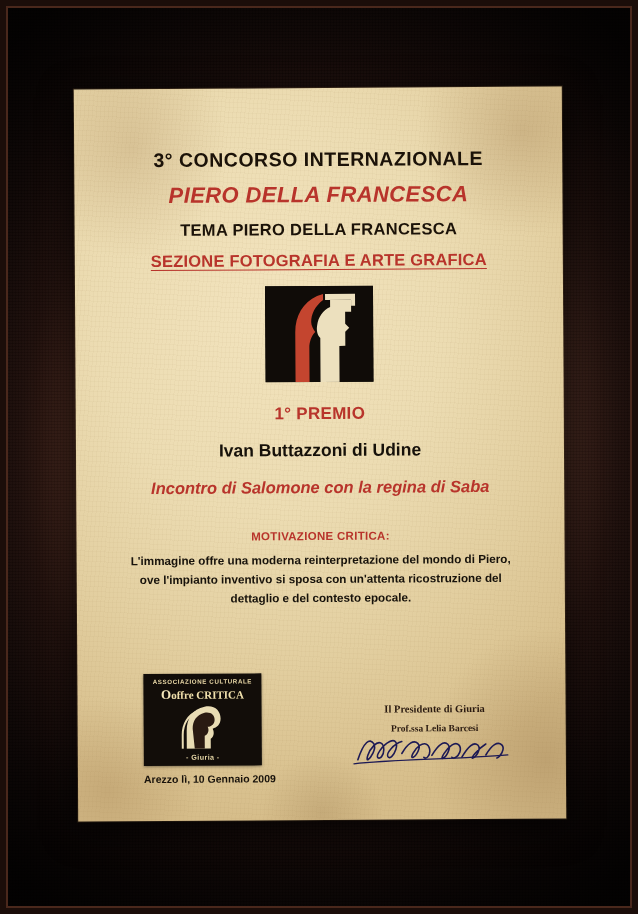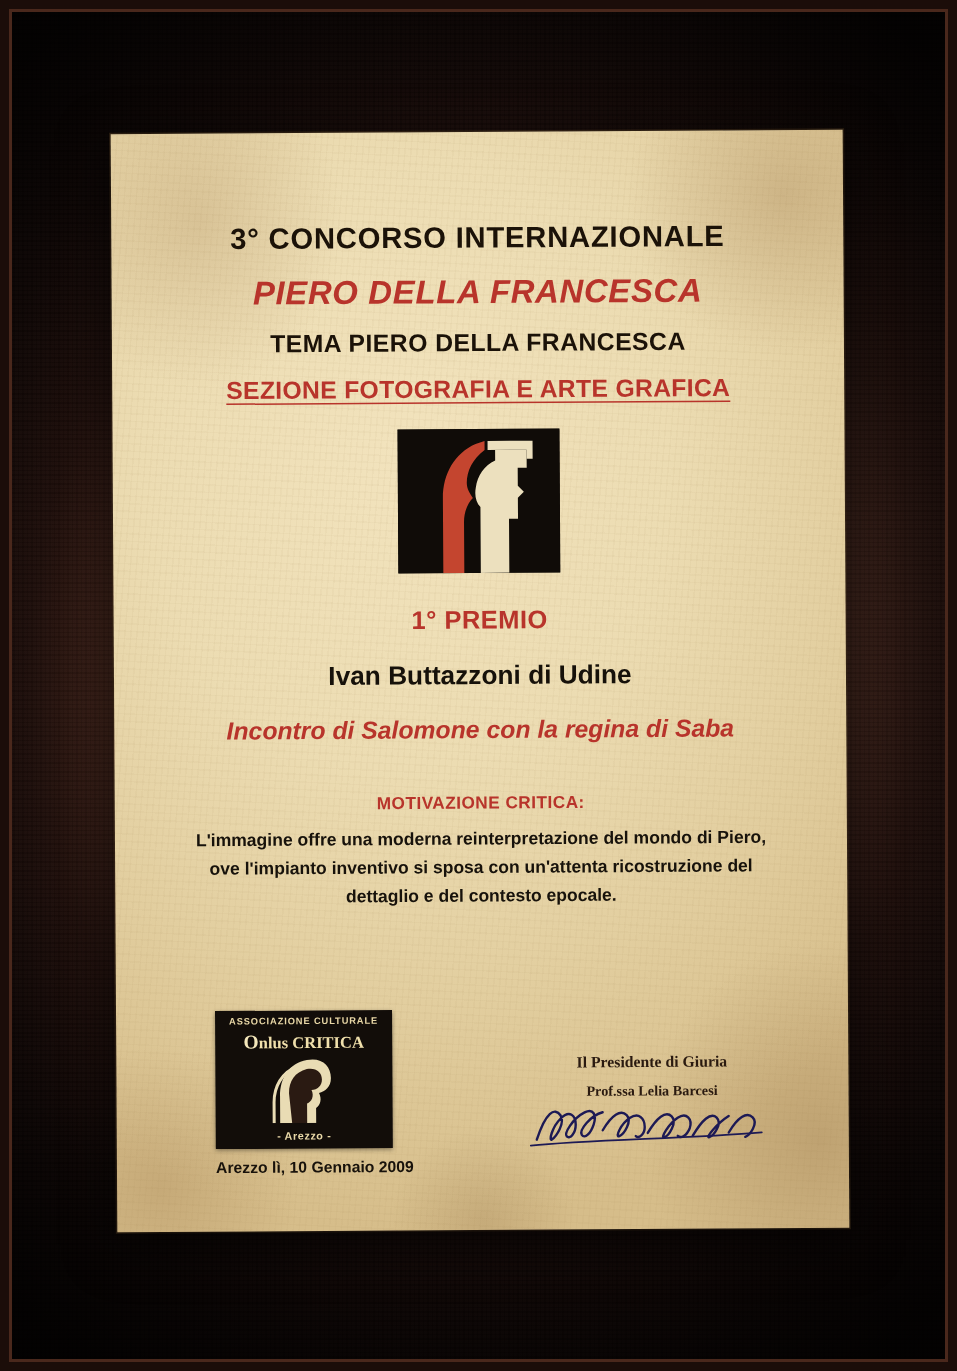--- a/index.html
+++ b/index.html
@@ -307,33 +307,33 @@
       <div class="work">Incontro di Salomone con la regina di Saba</div>
 
       <div class="motivation-label">MOTIVAZIONE CRITICA:</div>
       <div class="motivation-body">L'immagine offre una moderna reinterpretazione del mondo di Piero, ove l'impianto inventivo si sposa con un'attenta ricostruzione del dettaglio e del contesto epocale.</div>
     </div>
 
     <div class="logo-block">
       <div class="logo-box">
         <div class="logo-assoc">ASSOCIAZIONE CULTURALE</div>
         <div class="logo-onlus">
-          <span class="big">O</span><span>nlus</span>
+          <span class="big">O</span><span>offre</span>
           <span>CRITICA</span>
         </div>
         <div class="logo-face">
           <svg width="56" height="48" viewBox="0 0 56 48" xmlns="http://www.w3.org/2000/svg">
             <path d="M12 48 L12 30 C12 18 18 8 30 6 C40 4 46 10 46 18 C46 24 42 27 38 28
                      C40 32 39 36 36 38 L36 48 Z" fill="#e9dcb4"></path>
             <path d="M18 28 C18 20 22 14 30 12 C36 11 40 14 40 19 C40 23 37 26 33 26
                      C35 30 33 34 30 35 L30 48 L20 48 Z" fill="#2a1a12"></path>
             <path d="M8 48 L8 34 C8 24 13 14 24 10" stroke="#e9dcb4" stroke-width="2" fill="none"></path>
           </svg>
         </div>
-        <div class="logo-city">- Arezzo -</div>
+        <div class="logo-city">- Giuria -</div>
       </div>
       <div class="logo-date">Arezzo lì, 10 Gennaio 2009</div>
     </div>
 
     <div class="signature-block">
       <div class="sig-role">Il Presidente di Giuria</div>
       <div class="sig-name">Prof.ssa Lelia Barcesi</div>
       <div class="sig-mark">
         <svg width="190" height="40" viewBox="0 0 190 40" xmlns="http://www.w3.org/2000/svg">
           <g stroke="#1d1a55" stroke-width="1.6" fill="none" stroke-linecap="round">

